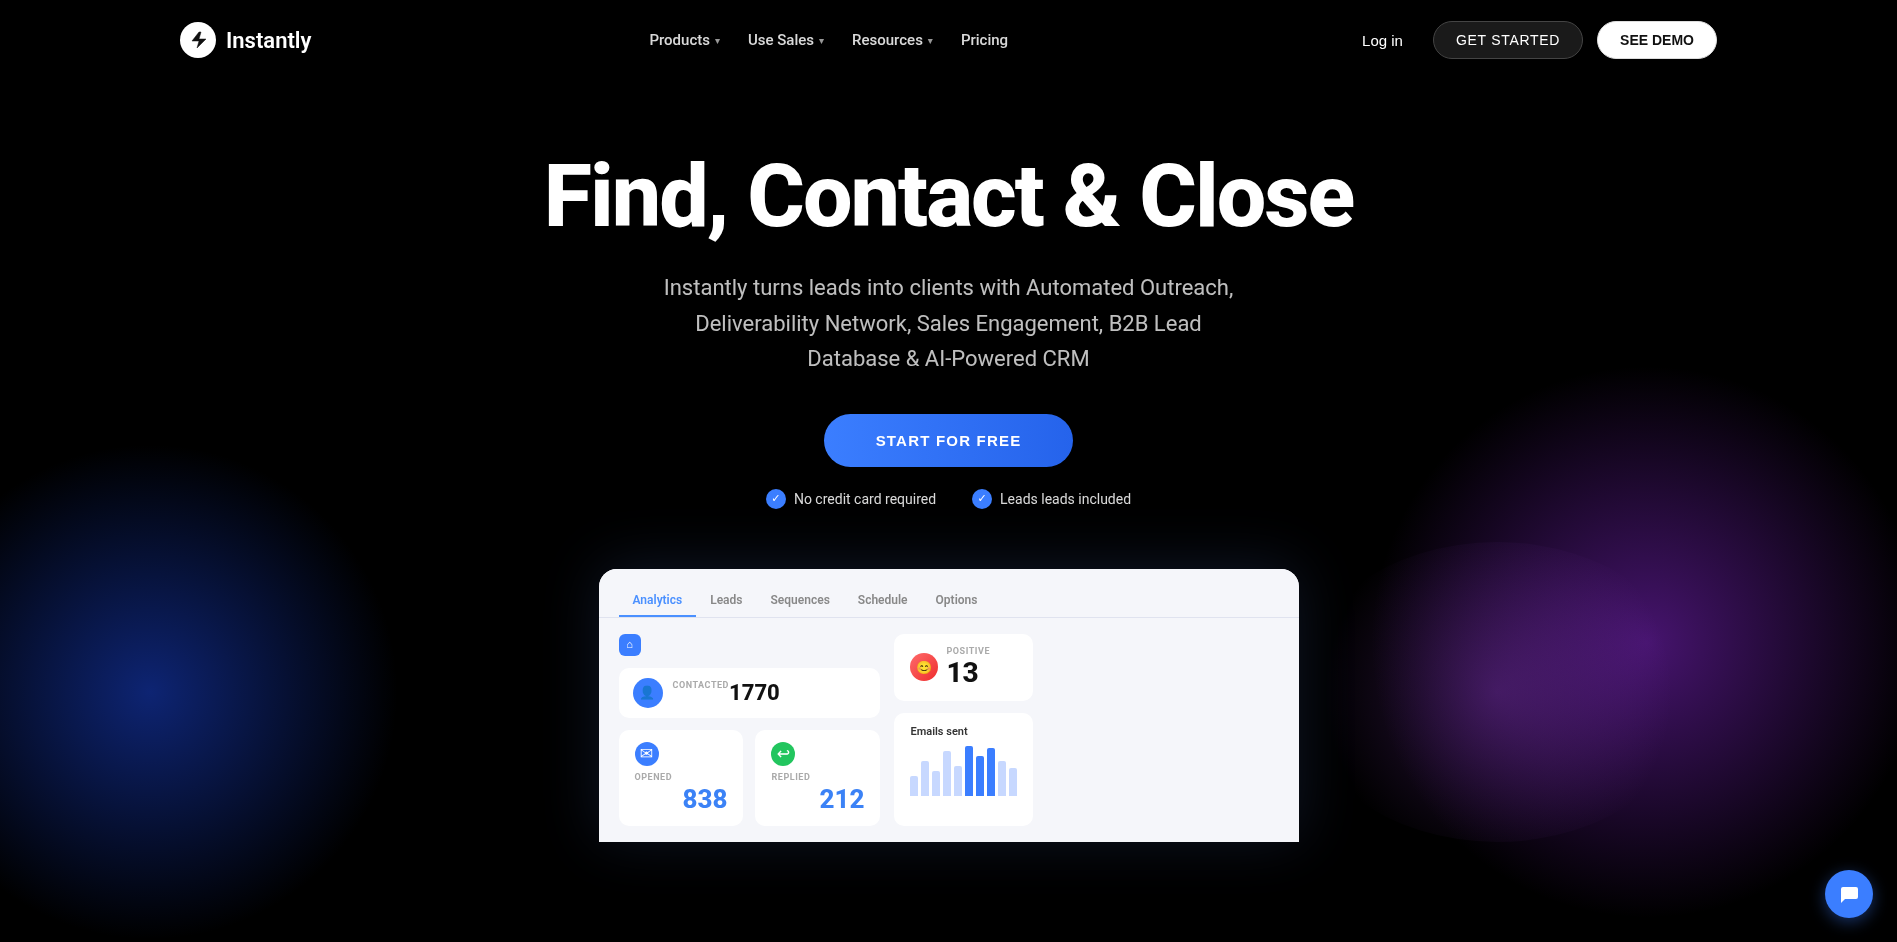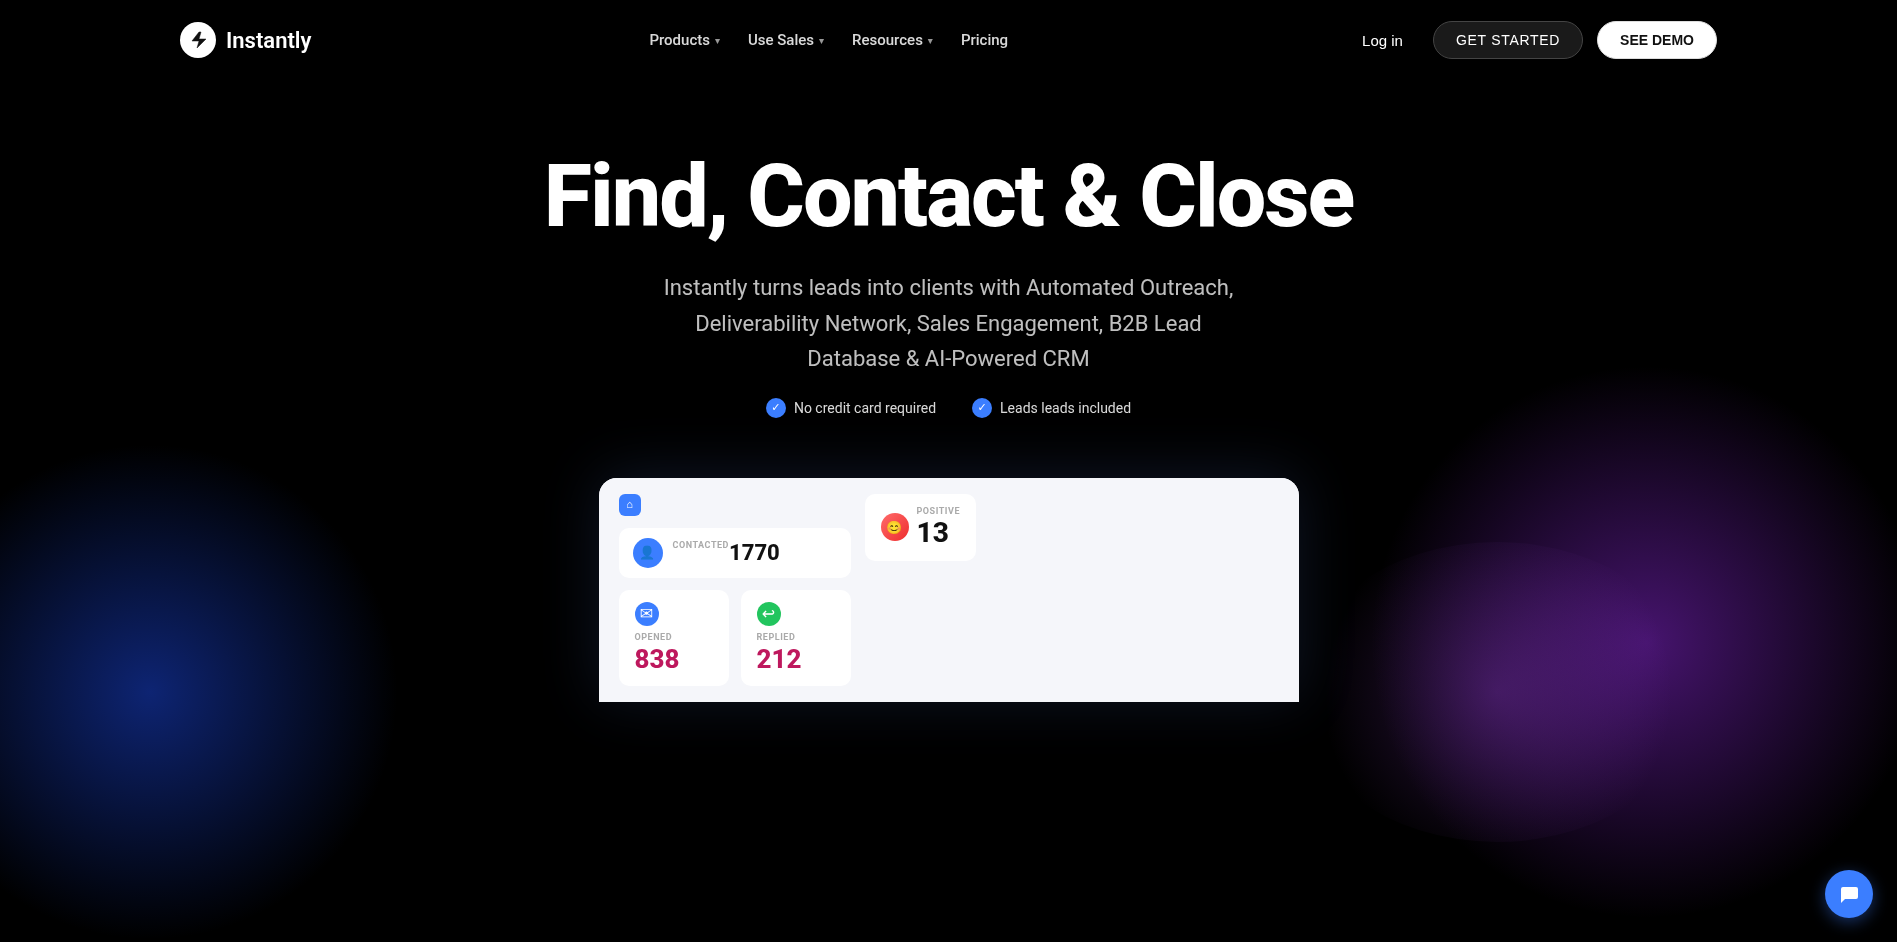--- a/index.html
+++ b/index.html
@@ -298,22 +298,23 @@
     .dash-stat-label {
       font-size: 9px;
       font-weight: 700;
       letter-spacing: 0.06em;
       color: #aaa;
       text-transform: uppercase;
     }
     .dash-stat-value {
       font-size: 26px;
       font-weight: 800;
-      color: #be185d;
+      color: #3b82f6;
       margin-top: 2px;
+      margin-left: 48px;
     }
     .dash-stat-icon {
       width: 24px;
       height: 24px;
       border-radius: 50%;
       display: flex;
       align-items: center;
       justify-content: center;
       margin-bottom: 6px;
     }
@@ -486,35 +487,55 @@
   <div class="nav-actions">
     <button class="btn-login">Log in</button>
     <button class="btn-get-started">GET STARTED</button>
     <button class="btn-see-demo">SEE DEMO</button>
   </div>
 </nav>
 
 <section class="hero">
   <h1 class="hero-title-line1">Find, Contact &amp; Close</h1>
   <p class="hero-subtitle">Instantly turns leads into clients with Automated Outreach, Deliverability Network, Sales Engagement, B2B Lead Database &amp; AI-Powered CRM</p>
+  <div class="hero-cta">
+    <button class="btn-start-free">START FOR FREE</button>
+  </div>
   <div class="hero-badges">
     <div class="hero-badge">
       <div class="check-icon">✓</div>
       <span>No credit card required</span>
     </div>
     <div class="hero-badge">
       <div class="check-icon">✓</div>
       <span>Leads leads included</span>
     </div>
   </div>
 </section>
 
 <div class="dashboard-preview">
   <div class="dashboard-card">
 
+    <div class="dashboard-tabs">
+      <div class="dashboard-tab active">
+        <span>Analytics</span>
+      </div>
+      <div class="dashboard-tab">
+        <span>Leads</span>
+      </div>
+      <div class="dashboard-tab">
+        <span>Sequences</span>
+      </div>
+      <div class="dashboard-tab">
+        <span>Schedule</span>
+      </div>
+      <div class="dashboard-tab">
+        <span>Options</span>
+      </div>
+    </div>
 
     <div class="dashboard-body">
 
       <div class="dash-section-left">
         <div class="dash-row-home">
           <div class="home-icon">⌂</div>
         </div>
         <div class="contacted-stat">
           <div class="contacted-icon">👤</div>
           <div class="contacted-info">
@@ -539,20 +560,35 @@
       <div class="dash-right-col">
         <div class="dash-positive-card">
           <div class="dash-positive-top">
             <div class="positive-icon">😊</div>
             <div>
               <div class="positive-label">POSITIVE</div>
               <div class="positive-value">13</div>
             </div>
           </div>
         </div>
+        <div class="emails-sent-card">
+          <div class="emails-sent-label">Emails sent</div>
+          <div class="chart-area" id="chart-area">
+              <div class="chart-bar" style="height: 20px; background: rgb(199, 216, 255);"></div>
+              <div class="chart-bar" style="height: 35px; background: rgb(199, 216, 255);"></div>
+              <div class="chart-bar" style="height: 25px; background: rgb(199, 216, 255);"></div>
+              <div class="chart-bar" style="height: 45px; background: rgb(199, 216, 255);"></div>
+              <div class="chart-bar" style="height: 30px; background: rgb(199, 216, 255);"></div>
+              <div class="chart-bar" style="height: 50px; background: rgb(59, 126, 255);"></div>
+              <div class="chart-bar" style="height: 40px; background: rgb(59, 126, 255);"></div>
+              <div class="chart-bar" style="height: 48px; background: rgb(59, 126, 255);"></div>
+              <div class="chart-bar" style="height: 35px; background: rgb(199, 216, 255);"></div>
+              <div class="chart-bar" style="height: 28px; background: rgb(199, 216, 255);"></div>
+            </div>
+        </div>
       </div>
     </div>
   </div>
 </div>
 
 <div class="chat-bubble">
   <svg width="22" height="22" viewBox="0 0 22 22" fill="none">
     <path d="M4 4h14a2 2 0 012 2v8a2 2 0 01-2 2H7l-4 4V6a2 2 0 012-2z" fill="white"></path>
   </svg>
 </div>

